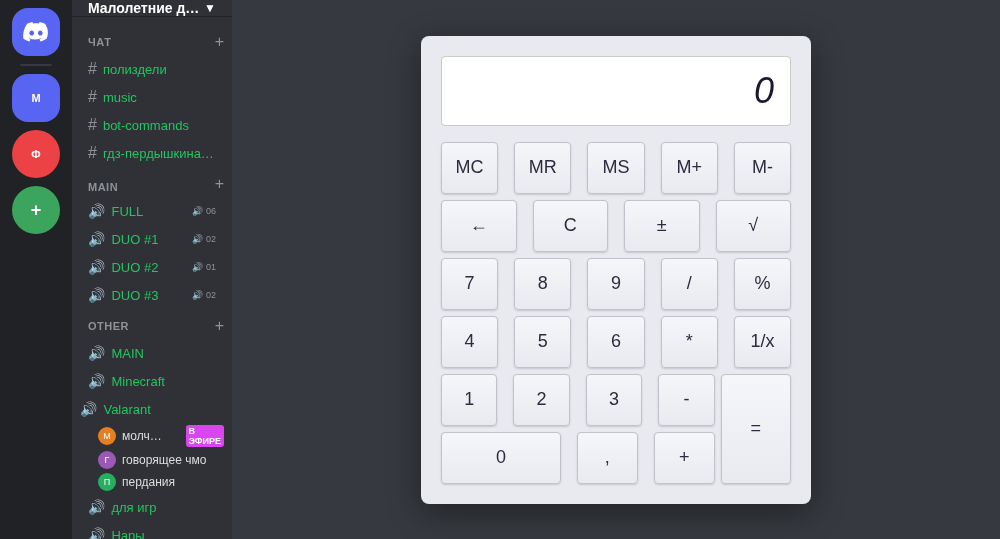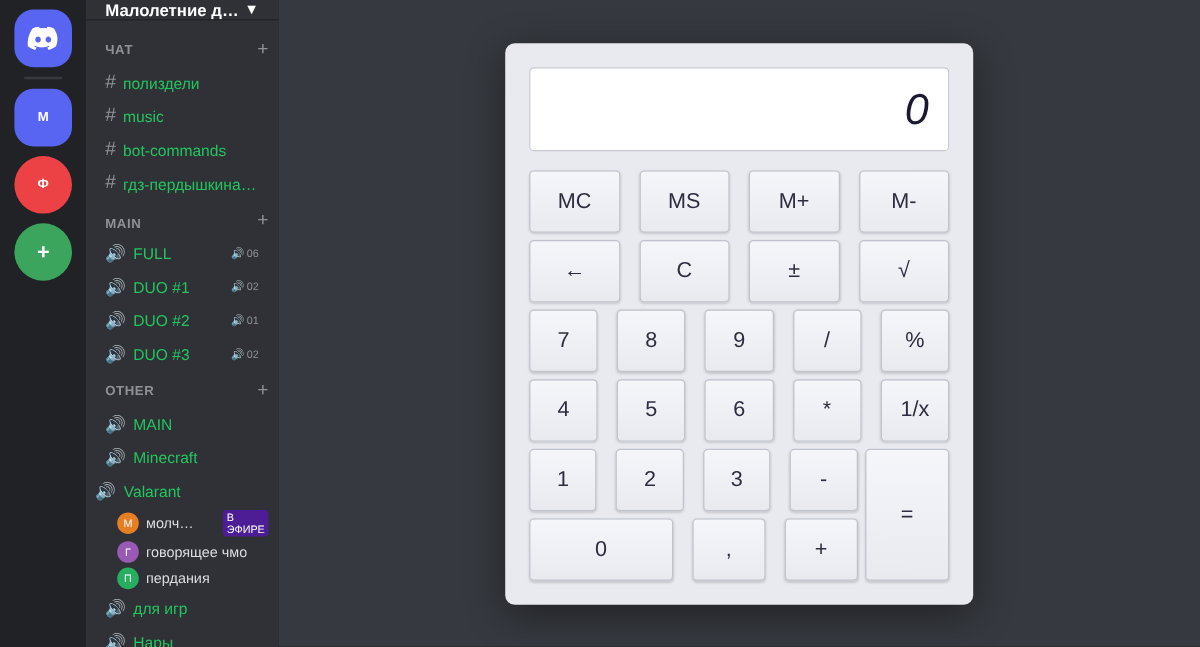--- a/index.html
+++ b/index.html
@@ -147,25 +147,26 @@
     }
     .voice-username {
       font-size: 12px;
       color: #dcddde;
       white-space: nowrap;
       overflow: hidden;
       text-overflow: ellipsis;
     }
     .voice-badge {
       font-size: 9px;
-      background: #4c1d95;
+      background: #d946ef;
       color: white;
       border-radius: 3px;
       padding: 1px 3px;
       margin-left: 14px;
+      font-weight: bold;
     }
 
     
     .main-area {
       flex: 1;
       background: #36393f;
       display: flex;
       align-items: center;
       justify-content: center;
       position: relative;
@@ -359,20 +360,23 @@
       <span style="font-style:italic;">0</span>
     </div>
 
     <div class="calc-buttons">
 
       <div class="calc-row">
         <button class="calc-btn">
             <span>MC</span>
           </button>
         <button class="calc-btn">
+            <span>MR</span>
+          </button>
+        <button class="calc-btn">
             <span>MS</span>
           </button>
         <button class="calc-btn">
             <span>M+</span>
           </button>
         <button class="calc-btn">
             <span>M-</span>
           </button>
       </div>
 

